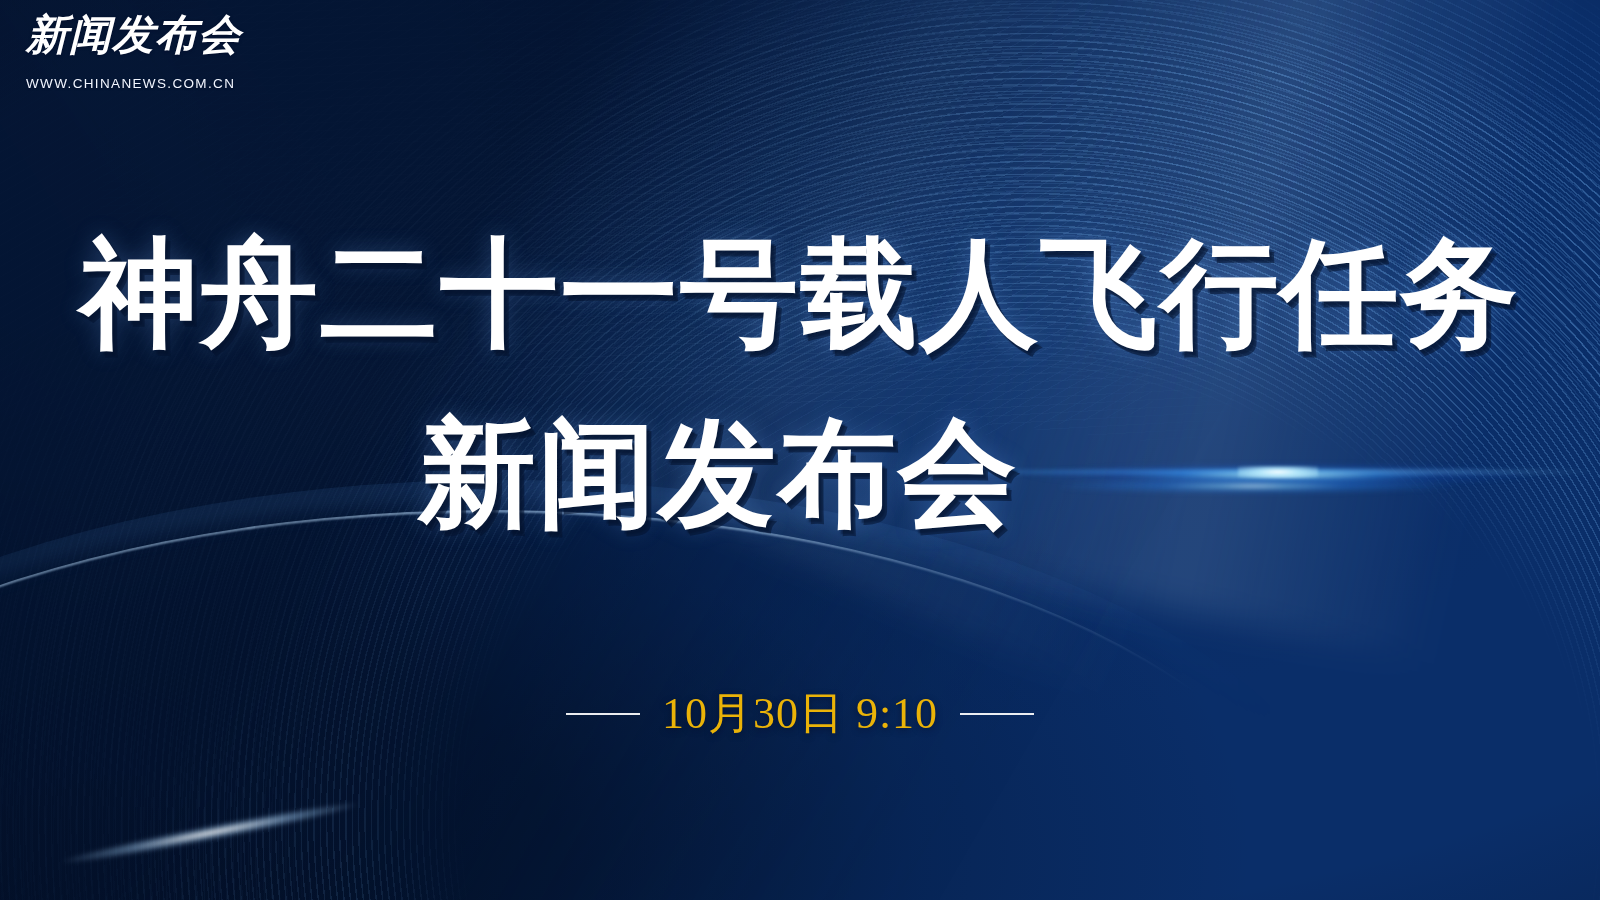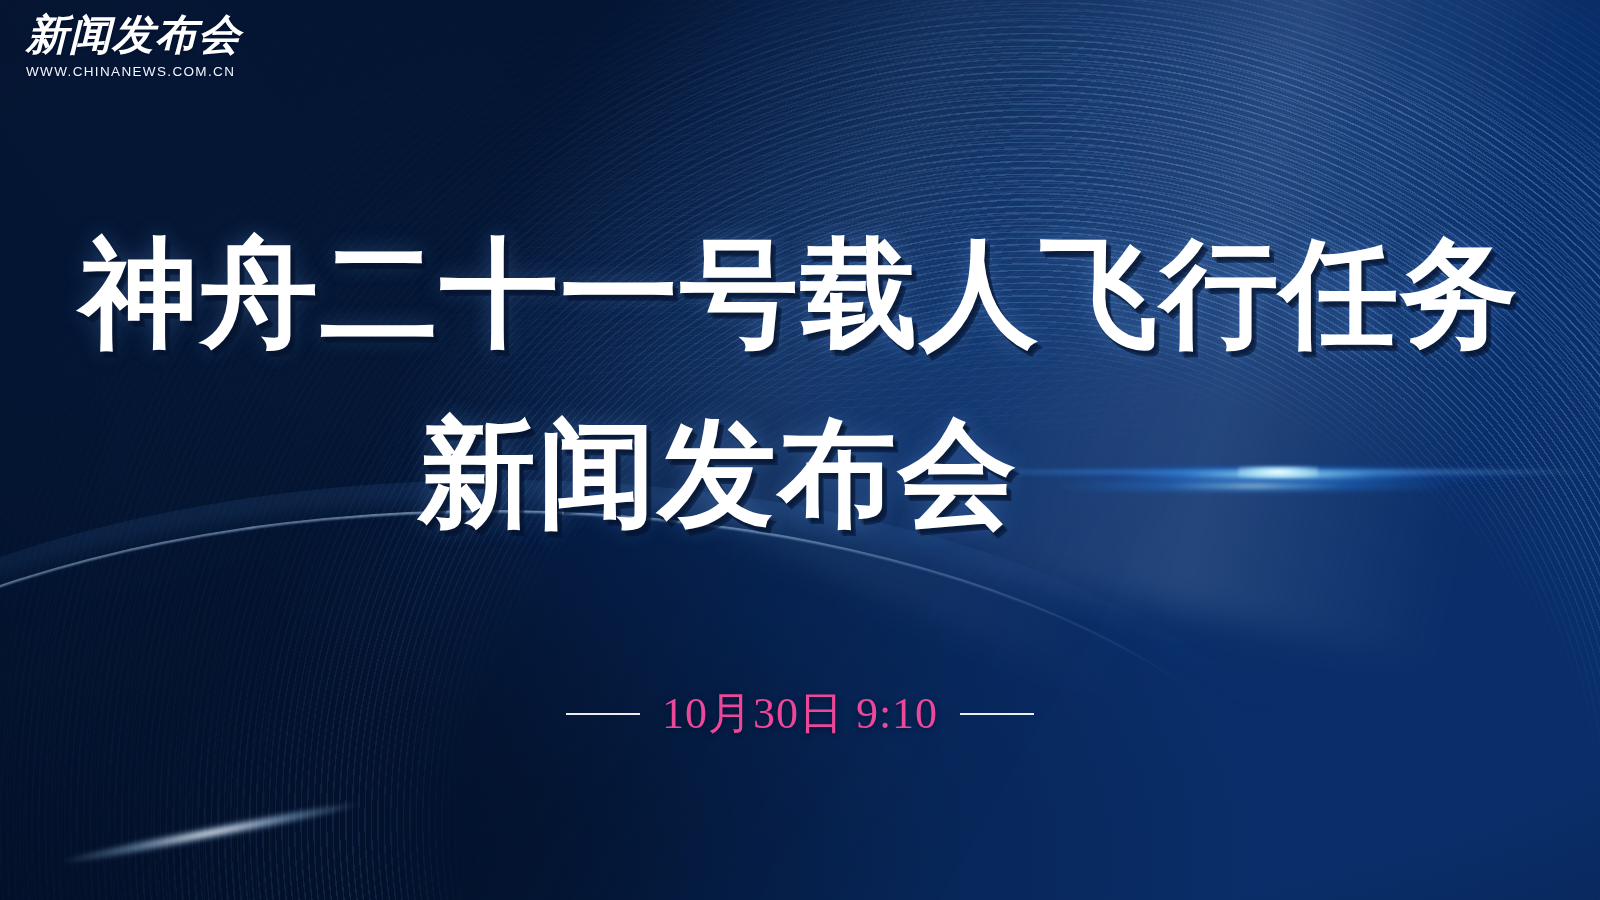--- a/index.html
+++ b/index.html
@@ -169,21 +169,21 @@
     line-height:46px;
     font-weight:700;
     font-style:italic;
     letter-spacing:1px;
     color:#ffffff;
     white-space:nowrap;
     text-shadow:0 1px 3px rgba(0,10,40,.6);
   }
   .logo-url{
     display:block;
-    margin-top:6px;
+    margin-top:18px;
     font-size:13.5px;
     letter-spacing:1.35px;
     color:#f2f6ff;
     font-weight:400;
     white-space:nowrap;
     text-shadow:0 1px 2px rgba(0,10,40,.55);
   }
 
   
   .content{
@@ -222,21 +222,21 @@
   }
   .rule{
     width:74px; height:2px;
     background:rgba(255,255,255,.92);
   }
   .date-text{
     font-family:"Liberation Serif", serif;
     font-size:44px;
     line-height:52px;
     font-weight:400;
-    color:#ec4899;
+    color:#eab308;
     letter-spacing:1px;
     white-space:nowrap;
     text-shadow:0 2px 6px rgba(0,12,40,.6);
   }
 </style>
 </head>
 <body>
 
 <div id="poster">
 

